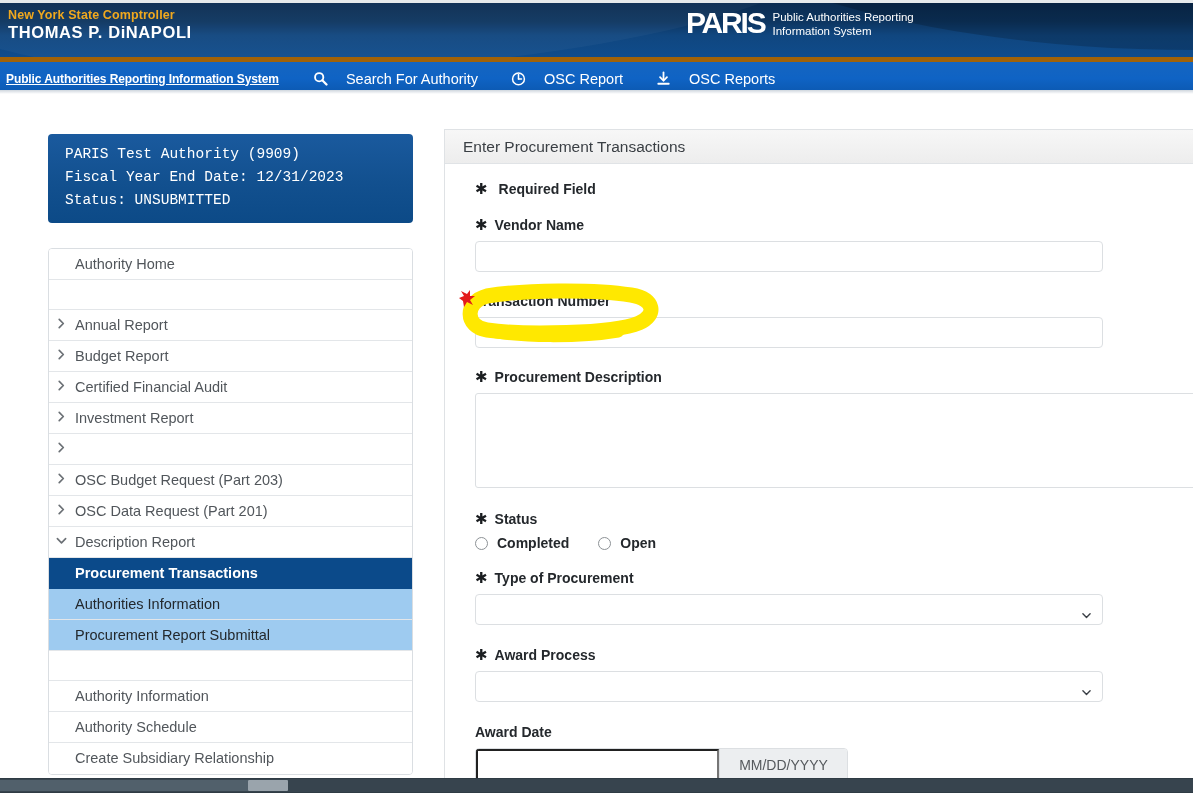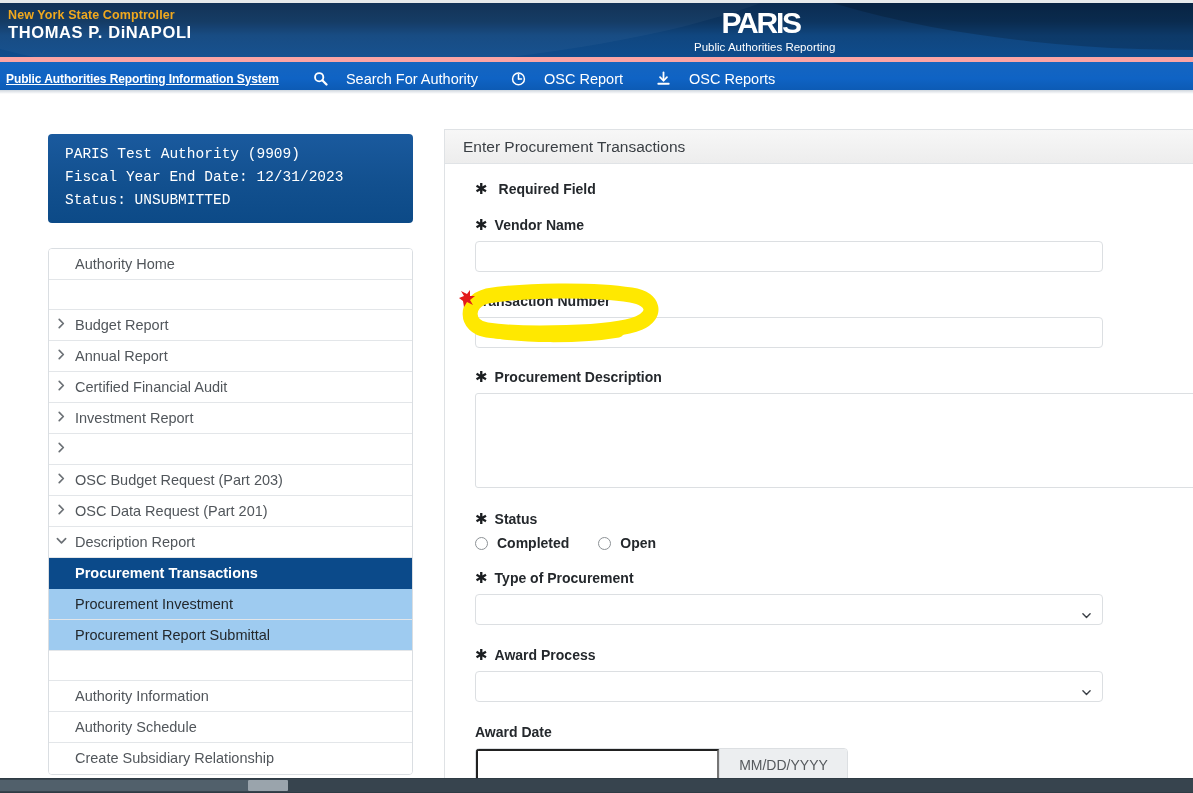--- a/index.html
+++ b/index.html
@@ -7,21 +7,21 @@
     margin: 0; padding: 0;
     width: 1193px; height: 793px;
     overflow: hidden;
     background: #ffffff;
     font-family: "Liberation Sans", sans-serif;
   }
   #page {
     position: relative;
     width: 1193px; height: 793px;
     overflow: hidden;
-    background: #fca5a5;
+    background: #a16207;
   }
 
   
   .masthead {
     position: absolute; left: 0; top: 0;
     width: 1193px; height: 57px;
     background:
       linear-gradient(to bottom, #0b2a4f 0%, #0d3560 38%, #10467f 62%, #0f4c8c 100%);
     overflow: hidden;
   }
@@ -52,21 +52,21 @@
   .comptroller .line2 {
     color: #ffffff;
     font-size: 16.5px;
     font-weight: bold;
     letter-spacing: 0.6px;
     white-space: nowrap;
     margin-top: 2px;
   }
   .paris-brand {
     position: absolute; left: 686px; top: 8px;
-    display: flex; align-items: center; flex-direction: column;
+    display: flex; 
   }
   .paris-brand .paris-word {
     color: #ffffff;
     font-size: 30px;
     font-weight: bold;
     letter-spacing: -2.2px;
     line-height: 1;
     font-family: "Liberation Sans", sans-serif;
   }
   .paris-brand .paris-sub {
@@ -394,30 +394,30 @@
           <span>Authority Home</span>
         </div>
         <div class="menu-row spacer"></div>
 
         <div class="menu-row group">
           <span class="chev">
             <svg viewBox="0 0 12 12" width="11" height="11">
                 <polyline points="3.5,1.5 8,6 3.5,10.5" fill="none" stroke="#6b7075" stroke-width="1.8" stroke-linecap="round" stroke-linejoin="round"></polyline>
               </svg>
           </span>
+          <span>Annual Report</span>
+        </div>
+
+        <div class="menu-row group">
+          <span class="chev">
+            <svg viewBox="0 0 12 12" width="11" height="11">
+                <polyline points="3.5,1.5 8,6 3.5,10.5" fill="none" stroke="#6b7075" stroke-width="1.8" stroke-linecap="round" stroke-linejoin="round"></polyline>
+              </svg>
+          </span>
           <span>Budget Report</span>
-        </div>
-
-        <div class="menu-row group">
-          <span class="chev">
-            <svg viewBox="0 0 12 12" width="11" height="11">
-                <polyline points="3.5,1.5 8,6 3.5,10.5" fill="none" stroke="#6b7075" stroke-width="1.8" stroke-linecap="round" stroke-linejoin="round"></polyline>
-              </svg>
-          </span>
-          <span>Annual Report</span>
         </div>
 
         <div class="menu-row group">
           <span class="chev">
             <svg viewBox="0 0 12 12" width="11" height="11">
                 <polyline points="3.5,1.5 8,6 3.5,10.5" fill="none" stroke="#6b7075" stroke-width="1.8" stroke-linecap="round" stroke-linejoin="round"></polyline>
               </svg>
           </span>
           <span>Certified Financial Audit</span>
         </div>
@@ -463,21 +463,21 @@
                 <polyline points="1.5,4 6,8.5 10.5,4" fill="none" stroke="#6b7075" stroke-width="1.8" stroke-linecap="round" stroke-linejoin="round"></polyline>
               </svg>
           </span>
           <span>Description Report</span>
         </div>
 
         <div class="menu-row sub active">
           <span>Procurement Transactions</span>
         </div>
         <div class="menu-row sub">
-          <span>Procurement Investment</span>
+          <span>Authorities Information</span>
         </div>
         <div class="menu-row sub">
           <span>Procurement Report Submittal</span>
         </div>
 
         <div class="menu-row spacer"></div>
 
         <div class="menu-row">
           <span>Authority Information</span>
         </div>

